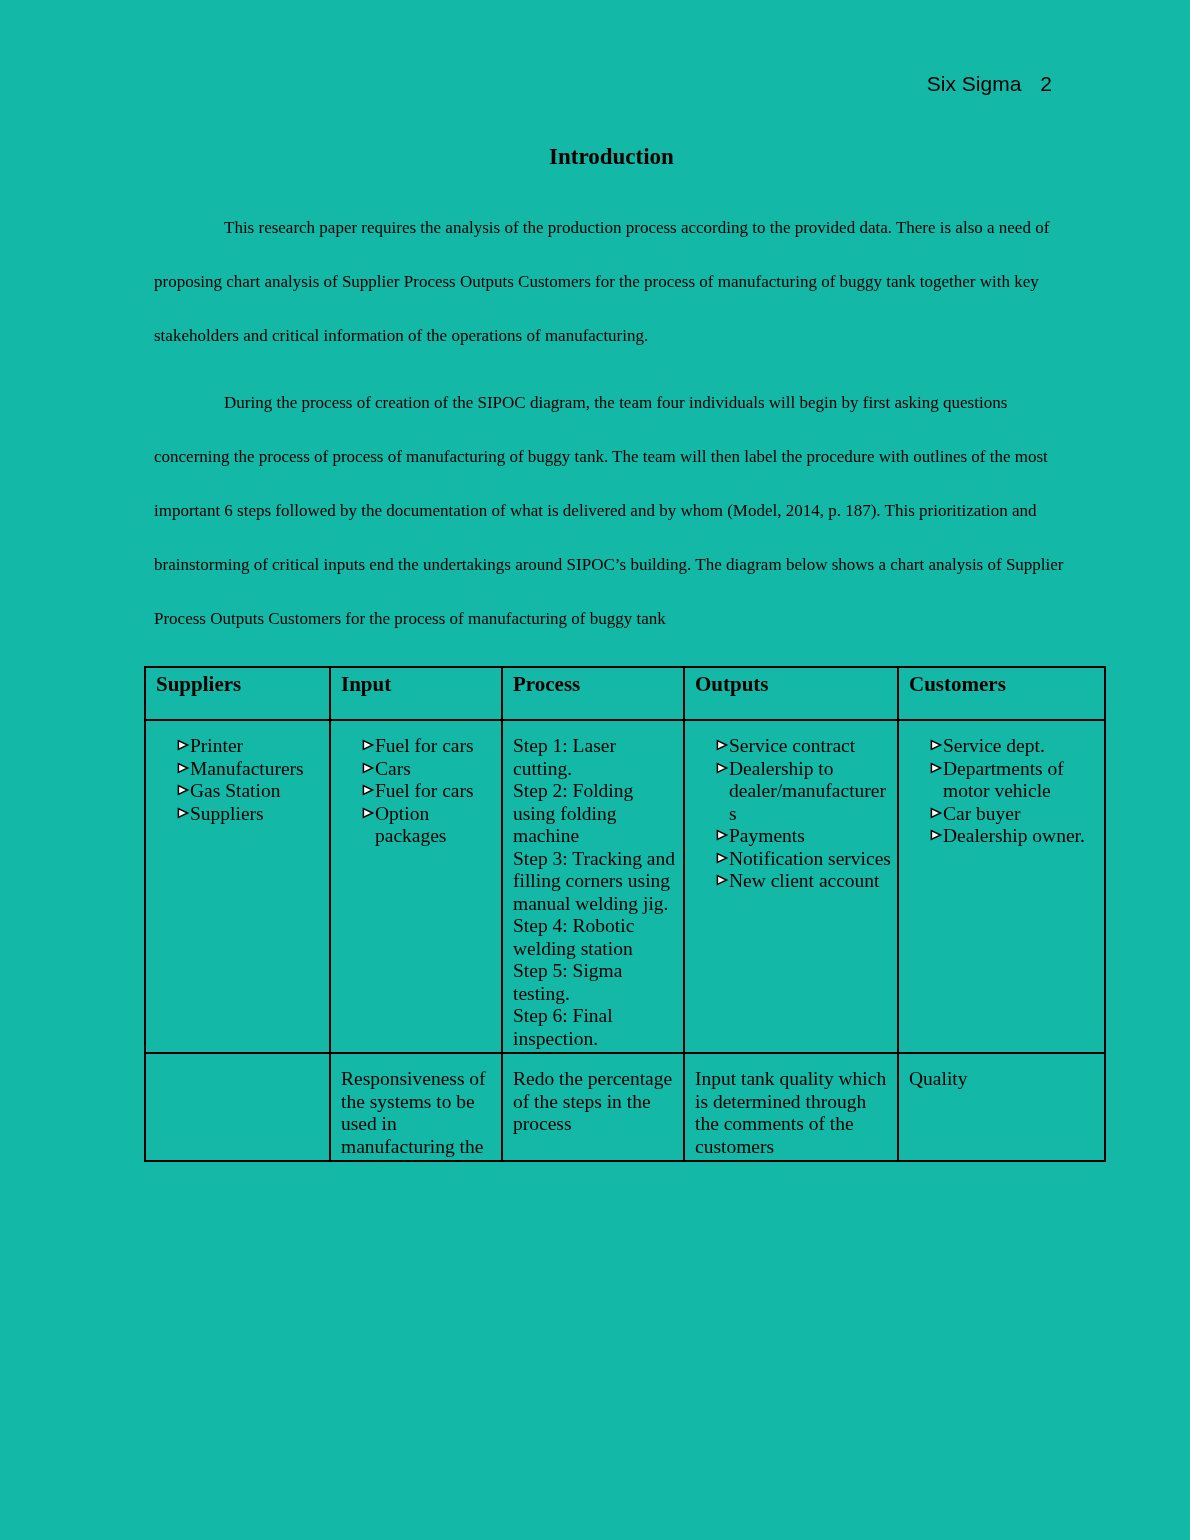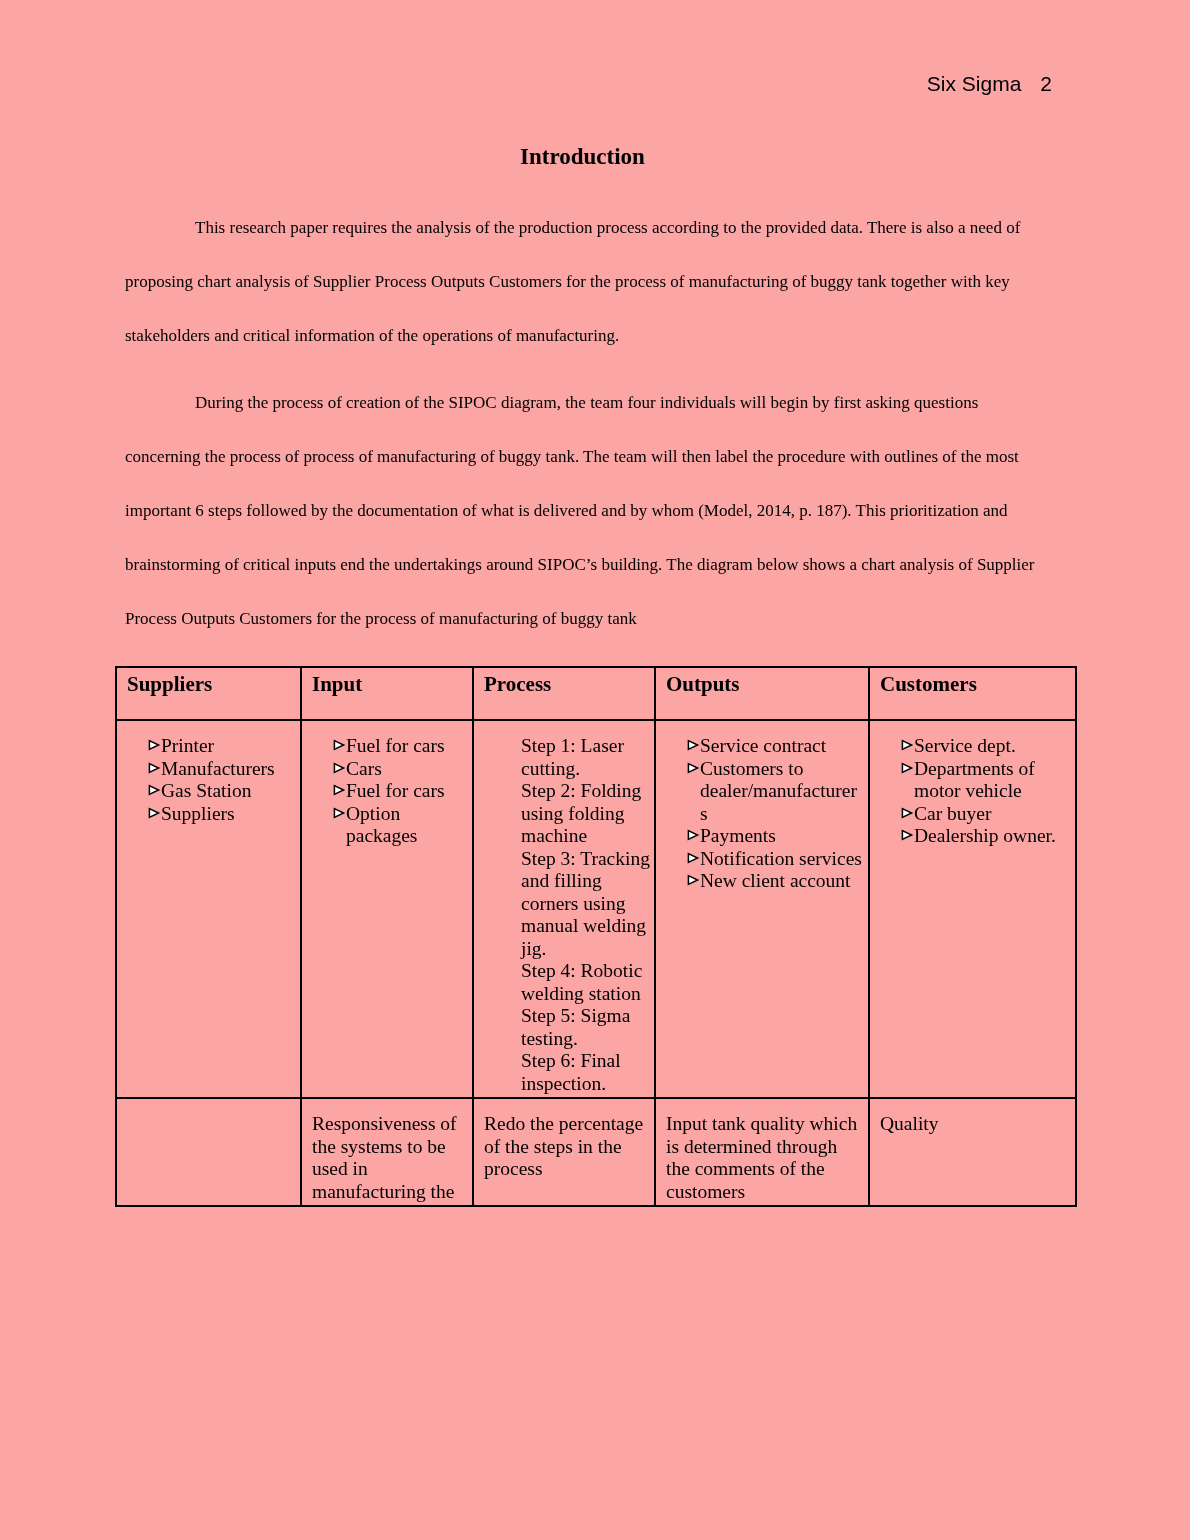--- a/index.html
+++ b/index.html
@@ -6,35 +6,35 @@
   html, body { margin: 0; padding: 0; }
   body {
     width: 1190px; height: 1540px;
     background: #ffffff;
     font-family: "Liberation Serif", serif;
     color: #000000;
   }
   .page {
     position: relative;
     width: 1190px; height: 1540px;
-    background: #fca5a5;
+    background: #14b8a6;
     overflow: hidden;
   }
   .running-head {
     position: absolute;
     top: 72px; right: 138px;
     font-family: "Liberation Sans", sans-serif;
     font-size: 21px;
     line-height: 24px;
     white-space: nowrap;
   }
   .running-head .pagenum { margin-left: 19px; }
   .content {
     position: absolute;
-    left: 125px; top: 118px;
+    left: 154px; top: 118px;
     width: 915px;
     font-family: Liberation Serif, serif;
   }
   .h-intro {
     font-size: 23px;
     font-weight: bold;
     text-align: center;
     line-height: 54px;
     margin: 12px 0 0 0;
   }
@@ -81,21 +81,21 @@
   tr.last-row { height: 93px; }
   td.cell-list { padding-left: 0; padding-right: 4px; }
   .li { display: flex; align-items: flex-start; }
   .bullet {
     flex: 0 0 32px;
     padding-left: 20px;
     margin-top: 3px;
   }
   .bullet svg { display: block; }
   .li-text { flex: 1 1 auto; min-width: 0; }
-  .step { display: block; margin-left: 37px; }
+  .step { display: block; }
 </style>
 </head>
 <body>
 
 <div class="page">
 
   <div class="running-head">
     <span>Six Sigma</span><span class="pagenum">2</span>
   </div>
 
@@ -209,21 +209,21 @@
                   </svg>
                 </span>
             <span class="li-text">Service contract</span>
           </div>
           <div class="li">
             <span class="bullet">
                   <svg width="14" height="14" viewBox="0 0 14 14">
                     <path d="M2.4 2.6 L11.6 7 L2.4 11.4 Z" fill="#ffffff" stroke="#000000" stroke-width="1.5"></path>
                   </svg>
                 </span>
-            <span class="li-text">Customers to dealer/manufacturers</span>
+            <span class="li-text">Dealership to dealer/manufacturers</span>
           </div>
           <div class="li">
             <span class="bullet">
                   <svg width="14" height="14" viewBox="0 0 14 14">
                     <path d="M2.4 2.6 L11.6 7 L2.4 11.4 Z" fill="#ffffff" stroke="#000000" stroke-width="1.5"></path>
                   </svg>
                 </span>
             <span class="li-text">Payments</span>
           </div>
           <div class="li">

